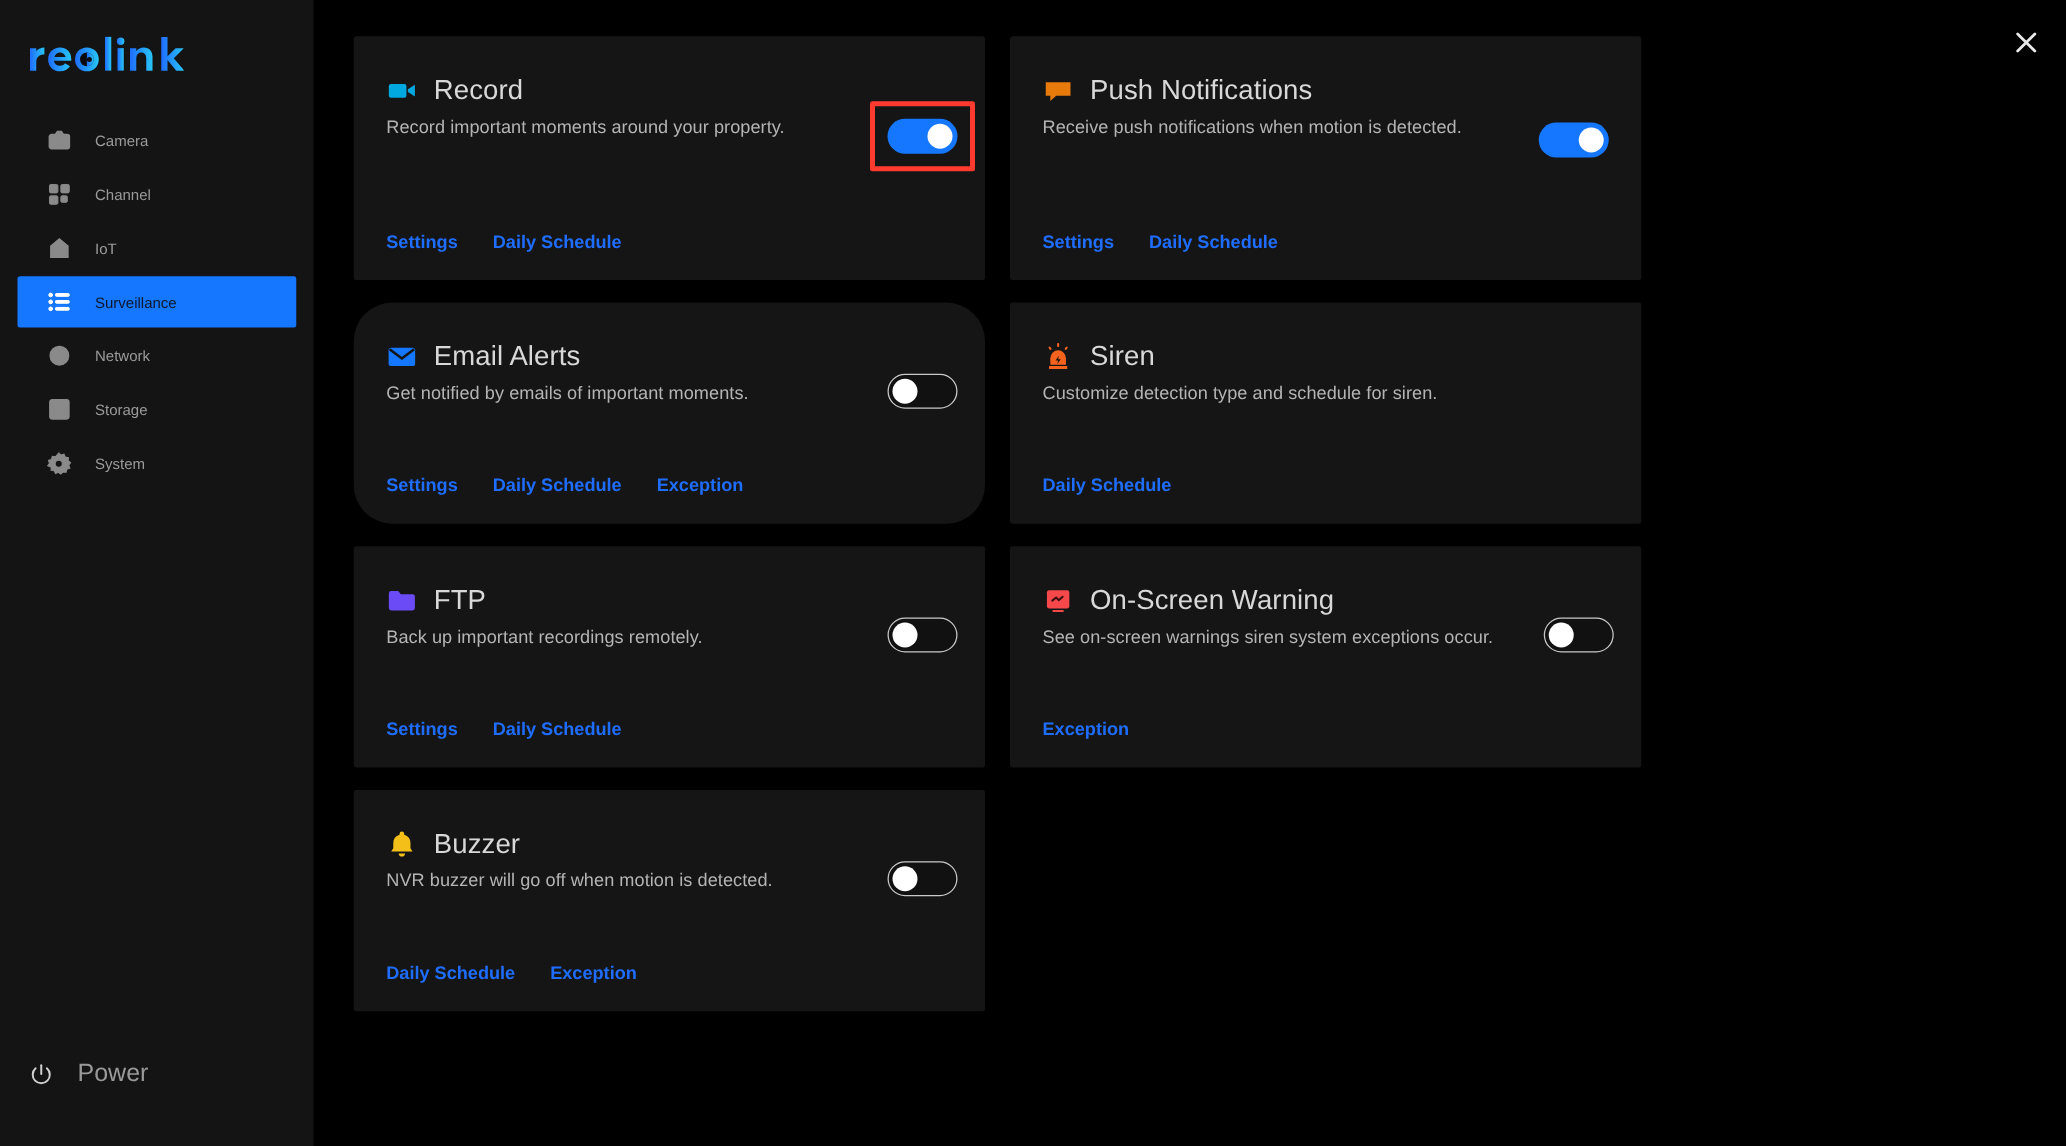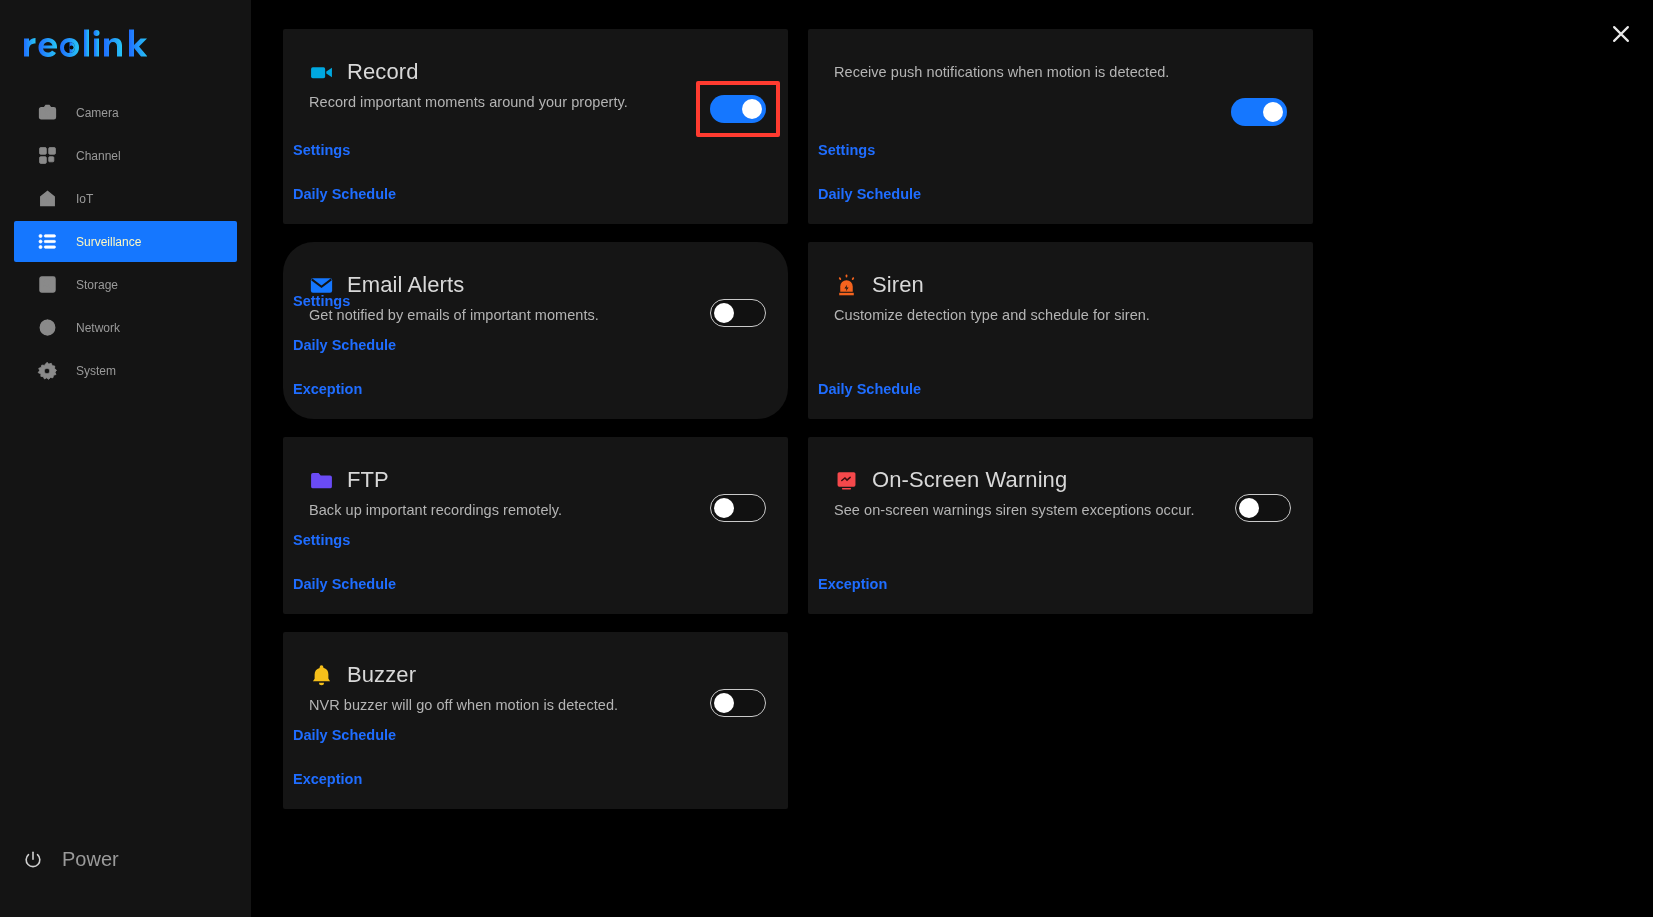--- a/index.html
+++ b/index.html
@@ -40,21 +40,21 @@
     font-size: 12px;
   }
   .nav-item .ico {
     width: 22px; height: 22px;
     display: inline-flex; align-items: center; justify-content: center;
     margin-right: 18px;
     flex: 0 0 22px;
   }
   .nav-item.active {
     background: #1577ff;
-    color: #fef9c3;
+    color: #0f172a;
     margin-left: 14px; margin-right: 14px;
   }
   .nav-item.active .ico svg { fill: #ffffff; stroke: #ffffff; }
   .nav-item .ico svg { fill: #8a8a8a; stroke: #8a8a8a; }
   .power {
     position: absolute;
     bottom: 46px; left: 0;
     width: 100%;
     display: flex; align-items: center;
     padding-left: 22px;
@@ -109,22 +109,22 @@
     letter-spacing: .1px;
   }
   .card-desc {
     margin-top: 7px;
     font-size: 14.5px;
     color: #b4b4b4;
     letter-spacing: .05px;
   }
   .card-links {
     position: absolute;
-    left: 10px; bottom: 22px;
-    display: flex; gap: 28px; flex-direction: column;
+    left: 26px; bottom: 22px;
+    display: flex; gap: 28px;
   }
   .card-links a {
     color: #1f6dff;
     font-size: 14.5px;
     font-weight: bold;
     text-decoration: none;
     cursor: pointer;
   }
 
   
@@ -247,38 +247,38 @@
               <rect x="8" y="10.6" width="14" height="2.8" rx="1"></rect>
             <circle cx="3.2" cy="19" r="1.9"></circle>
               <rect x="8" y="17.6" width="14" height="2.8" rx="1"></rect>
           </svg>
         </span>
         <span>Surveillance</span>
       </div>
 
       <div class="nav-item">
         <span class="ico">
+          <svg width="19" height="19" viewBox="0 0 24 24" fill="none" stroke="#8a8a8a" stroke-width="1.7">
+            <circle cx="12" cy="12" r="9.2"></circle>
+            <ellipse cx="12" cy="12" rx="4.2" ry="9.2"></ellipse>
+            <path d="M3 12h18M4.6 6.6h14.8M4.6 17.4h14.8"></path>
+          </svg>
+        </span>
+        <span>Network</span>
+      </div>
+
+      <div class="nav-item">
+        <span class="ico">
           <svg width="19" height="19" viewBox="0 0 24 24" fill="none" stroke="#8a8a8a" stroke-width="1.8">
             <rect x="2.5" y="2.5" width="19" height="19" rx="2.2"></rect>
             <circle cx="11" cy="11" r="4"></circle>
             <path d="M14 14 l4.5 4.5"></path>
           </svg>
         </span>
         <span>Storage</span>
-      </div>
-
-      <div class="nav-item">
-        <span class="ico">
-          <svg width="19" height="19" viewBox="0 0 24 24" fill="none" stroke="#8a8a8a" stroke-width="1.7">
-            <circle cx="12" cy="12" r="9.2"></circle>
-            <ellipse cx="12" cy="12" rx="4.2" ry="9.2"></ellipse>
-            <path d="M3 12h18M4.6 6.6h14.8M4.6 17.4h14.8"></path>
-          </svg>
-        </span>
-        <span>Network</span>
       </div>
 
       <div class="nav-item">
         <span class="ico">
           <svg width="20" height="20" viewBox="0 0 24 24" fill="#8a8a8a">
             <path d="M12 1.6l2.2 2.1 2.9-.9 1.2 2.8 3 .5-.3 3 2.4 1.9-1.8 2.4 1.1 2.8-2.9 1-.7 2.9-3-.3-2.1 2.2-2.4-1.8-2.7 1.3-1.3-2.7-3-.4.2-3L1.4 14l1.7-2.5-1-2.8 2.9-.9.8-2.9 3 .4z"></path>
             <circle cx="12" cy="12" r="3.4" fill="#141414"></circle>
           </svg>
         </span>
         <span>System</span>
@@ -321,20 +321,28 @@
           <span class="knob"></span>
         </div>
         <div class="highlight-box" style="top:52px;right:8px;width:84px;height:56px;"></div>
         <div class="card-links">
           <a>Settings</a>
           <a>Daily Schedule</a>
         </div>
       </section>
 
       <section class="card h1" style="grid-column:2;grid-row:1;">
+        <div class="card-head">
+          <span class="card-ico">
+            <svg width="25" height="25" viewBox="0 0 24 24" fill="#e87a0c">
+              <path d="M2.5 5.5 h19 v10.5 h-11 l-4.5 4 v-4 h-3.5z"></path>
+            </svg>
+          </span>
+          <h2 class="card-title">Push Notifications</h2>
+        </div>
         <p class="card-desc">Receive push notifications when motion is detected.</p>
         <div class="toggle on" style="top:69px;right:26px;">
           <span class="knob"></span>
         </div>
         <div class="card-links">
           <a>Settings</a>
           <a>Daily Schedule</a>
         </div>
       </section>
 

